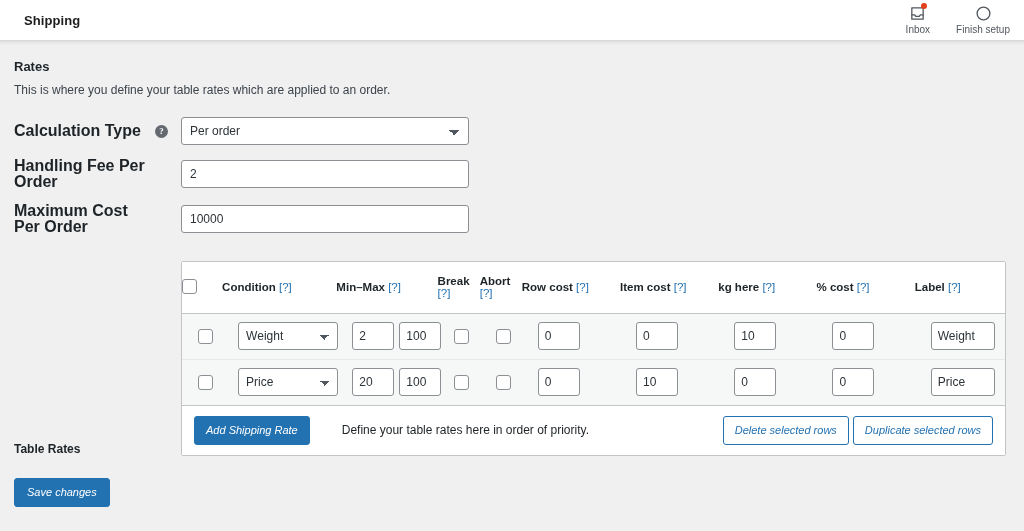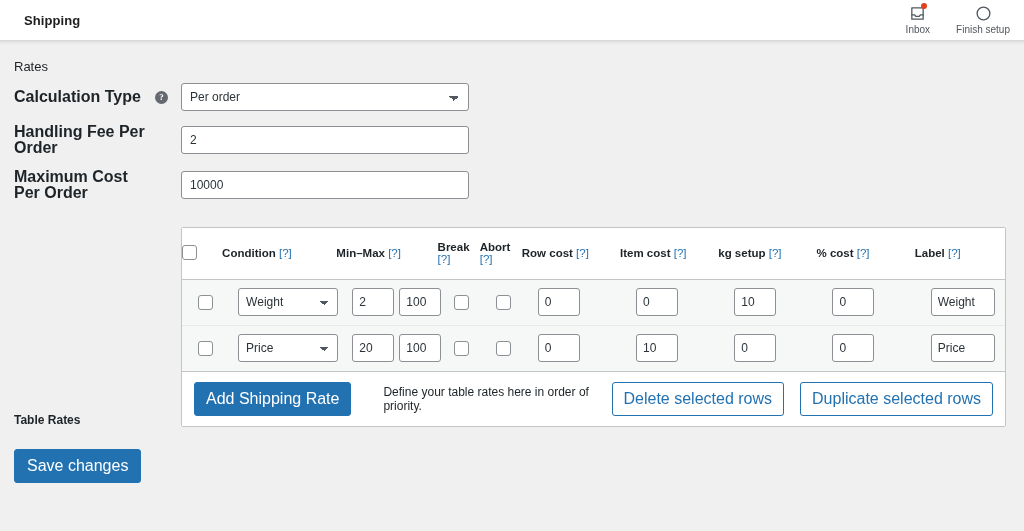--- a/index.html
+++ b/index.html
@@ -74,21 +74,21 @@
     height: 5px;
     background: linear-gradient(to bottom, #d4d4d6 0%, #e6e6e7 45%, #f0f0f1 100%);
   }
 
   
   .page {
     padding: 14px 0 0 0;
   }
   .section-title {
     font-size: 13px;
-    font-weight: normal;
+    font-weight: bold;
     color: #1d2327;
     margin: 0 0 9px 14px;
   }
   .section-desc {
     font-size: 12px;
     color: #3c434a;
     margin: 0 0 20px 14px;
   }
 
   .field-row {
@@ -273,45 +273,46 @@
     padding: 10px 12px !important;
     height: 45px !important;
   }
   .footer-flex {
     display: flex;
     align-items: center;
     gap: 14px;
   }
   .btn {
     font-family: "Liberation Sans", sans-serif;
-    font-size: 16px;
+    font-size: 11px;
     line-height: 1;
     border-radius: 3px;
     cursor: pointer;
     padding: 8px 11px;
     white-space: nowrap;
+    font-style: italic;
   }
   .btn-primary {
     background: #2271b1;
     border: 1px solid #2271b1;
     color: #ffffff;
     font-weight: normal;
   }
   .btn-secondary {
     background: #ffffff;
     border: 1px solid #2271b1;
     color: #2271b1;
   }
   .footer-note {
     font-size: 12px;
     color: #1d2327;
     flex: 1;
     padding-left: 18px;
   }
-  .footer-right { display: flex; gap: 16px; }
+  .footer-right { display: flex; gap: 4px; }
 
   .save-wrap { margin: 22px 0 0 14px; }
   .btn-save { padding: 8px 12px; font-weight: normal; }
 </style>
 </head>
 <body>
 
 <div class="topbar">
   <div class="topbar-title">Shipping</div>
 
@@ -337,20 +338,21 @@
       <span class="topbar-action-label">Finish setup</span>
     </div>
 
   </div>
 </div>
 <div class="topbar-shadow"></div>
 
 <div class="page">
 
   <div class="section-title">Rates</div>
+  <div class="section-desc">This is where you define your table rates which are applied to an order.</div>
 
   <div class="field-row">
     <div class="field-label">Calculation Type</div>
     <div class="help-slot">
       <span class="help-icon">?</span>
     </div>
     <select class="form-select wide-control">
       <option>Per order</option>
     </select>
   </div>
@@ -396,21 +398,21 @@
             </th>
             <th class="col-row th-pad">
               <span>Row cost</span>
               <span class="qmark">[?]</span>
             </th>
             <th class="col-item th-pad">
               <span>Item cost</span>
               <span class="qmark">[?]</span>
             </th>
             <th class="col-kg th-pad">
-              <span>kg setup</span>
+              <span>kg here</span>
               <span class="qmark">[?]</span>
             </th>
             <th class="col-pct th-pad">
               <span>% cost</span>
               <span class="qmark">[?]</span>
             </th>
             <th class="col-label th-pad">
               <span>Label</span>
               <span class="qmark">[?]</span>
             </th>

